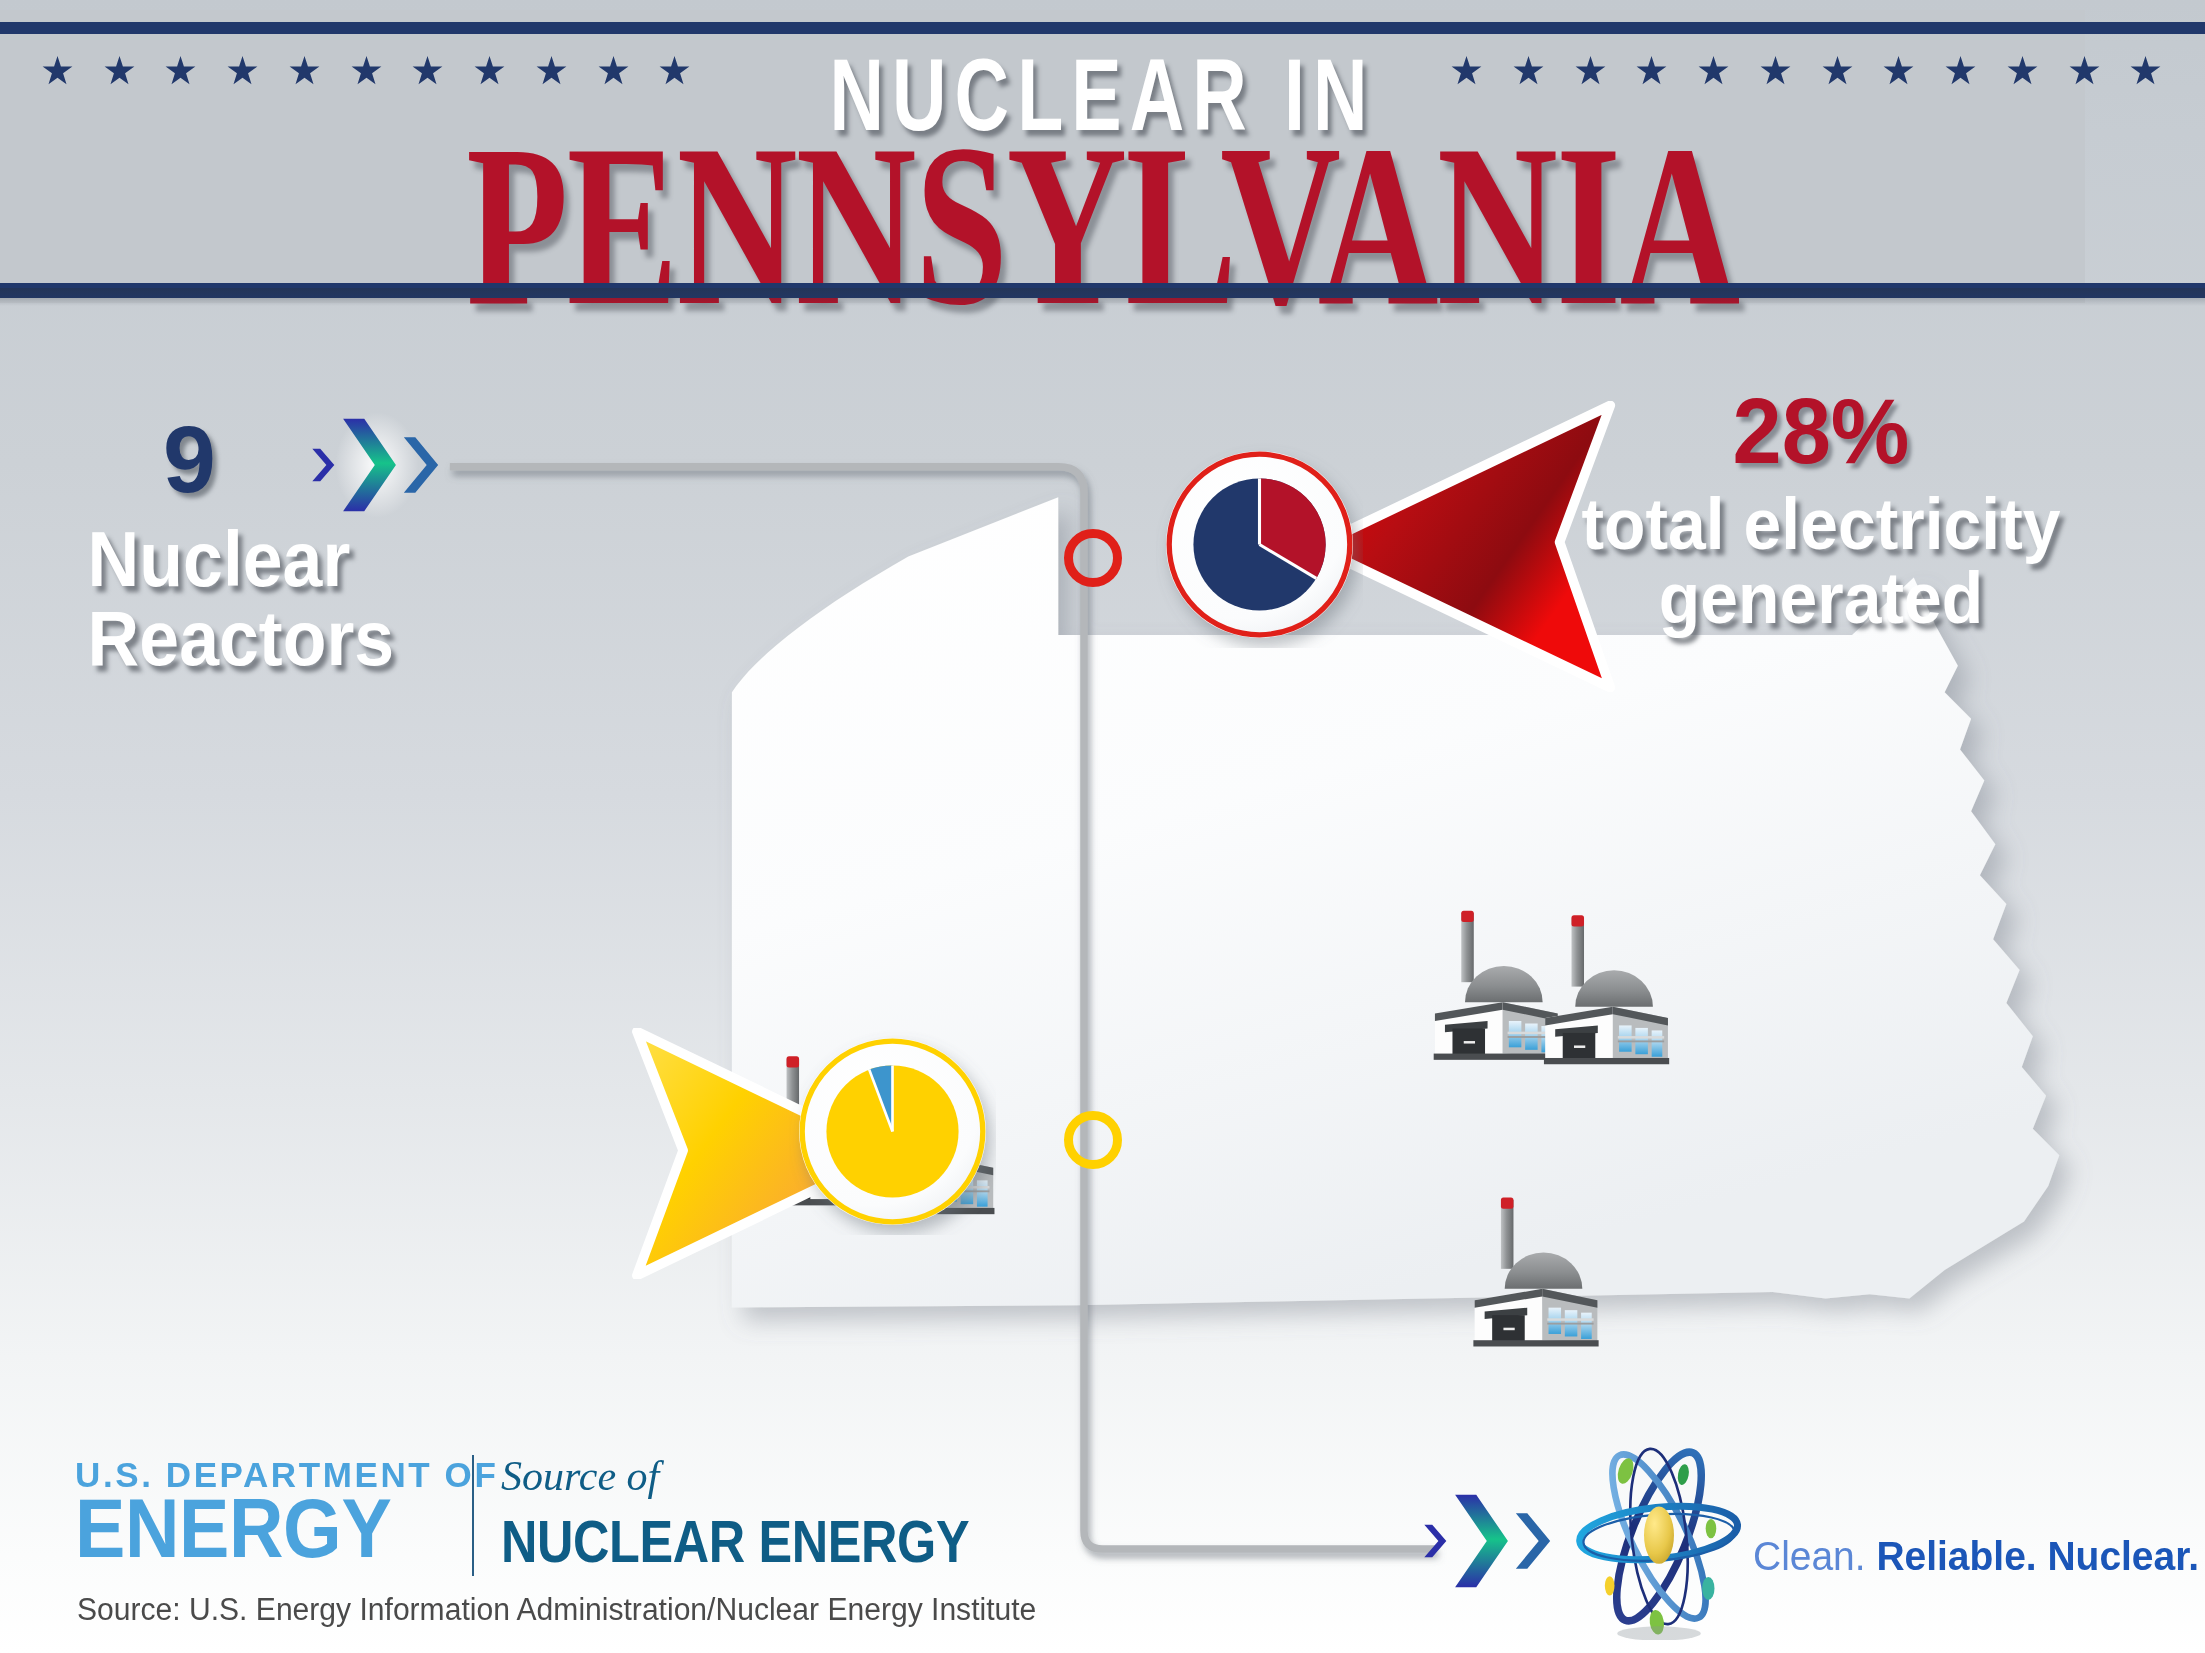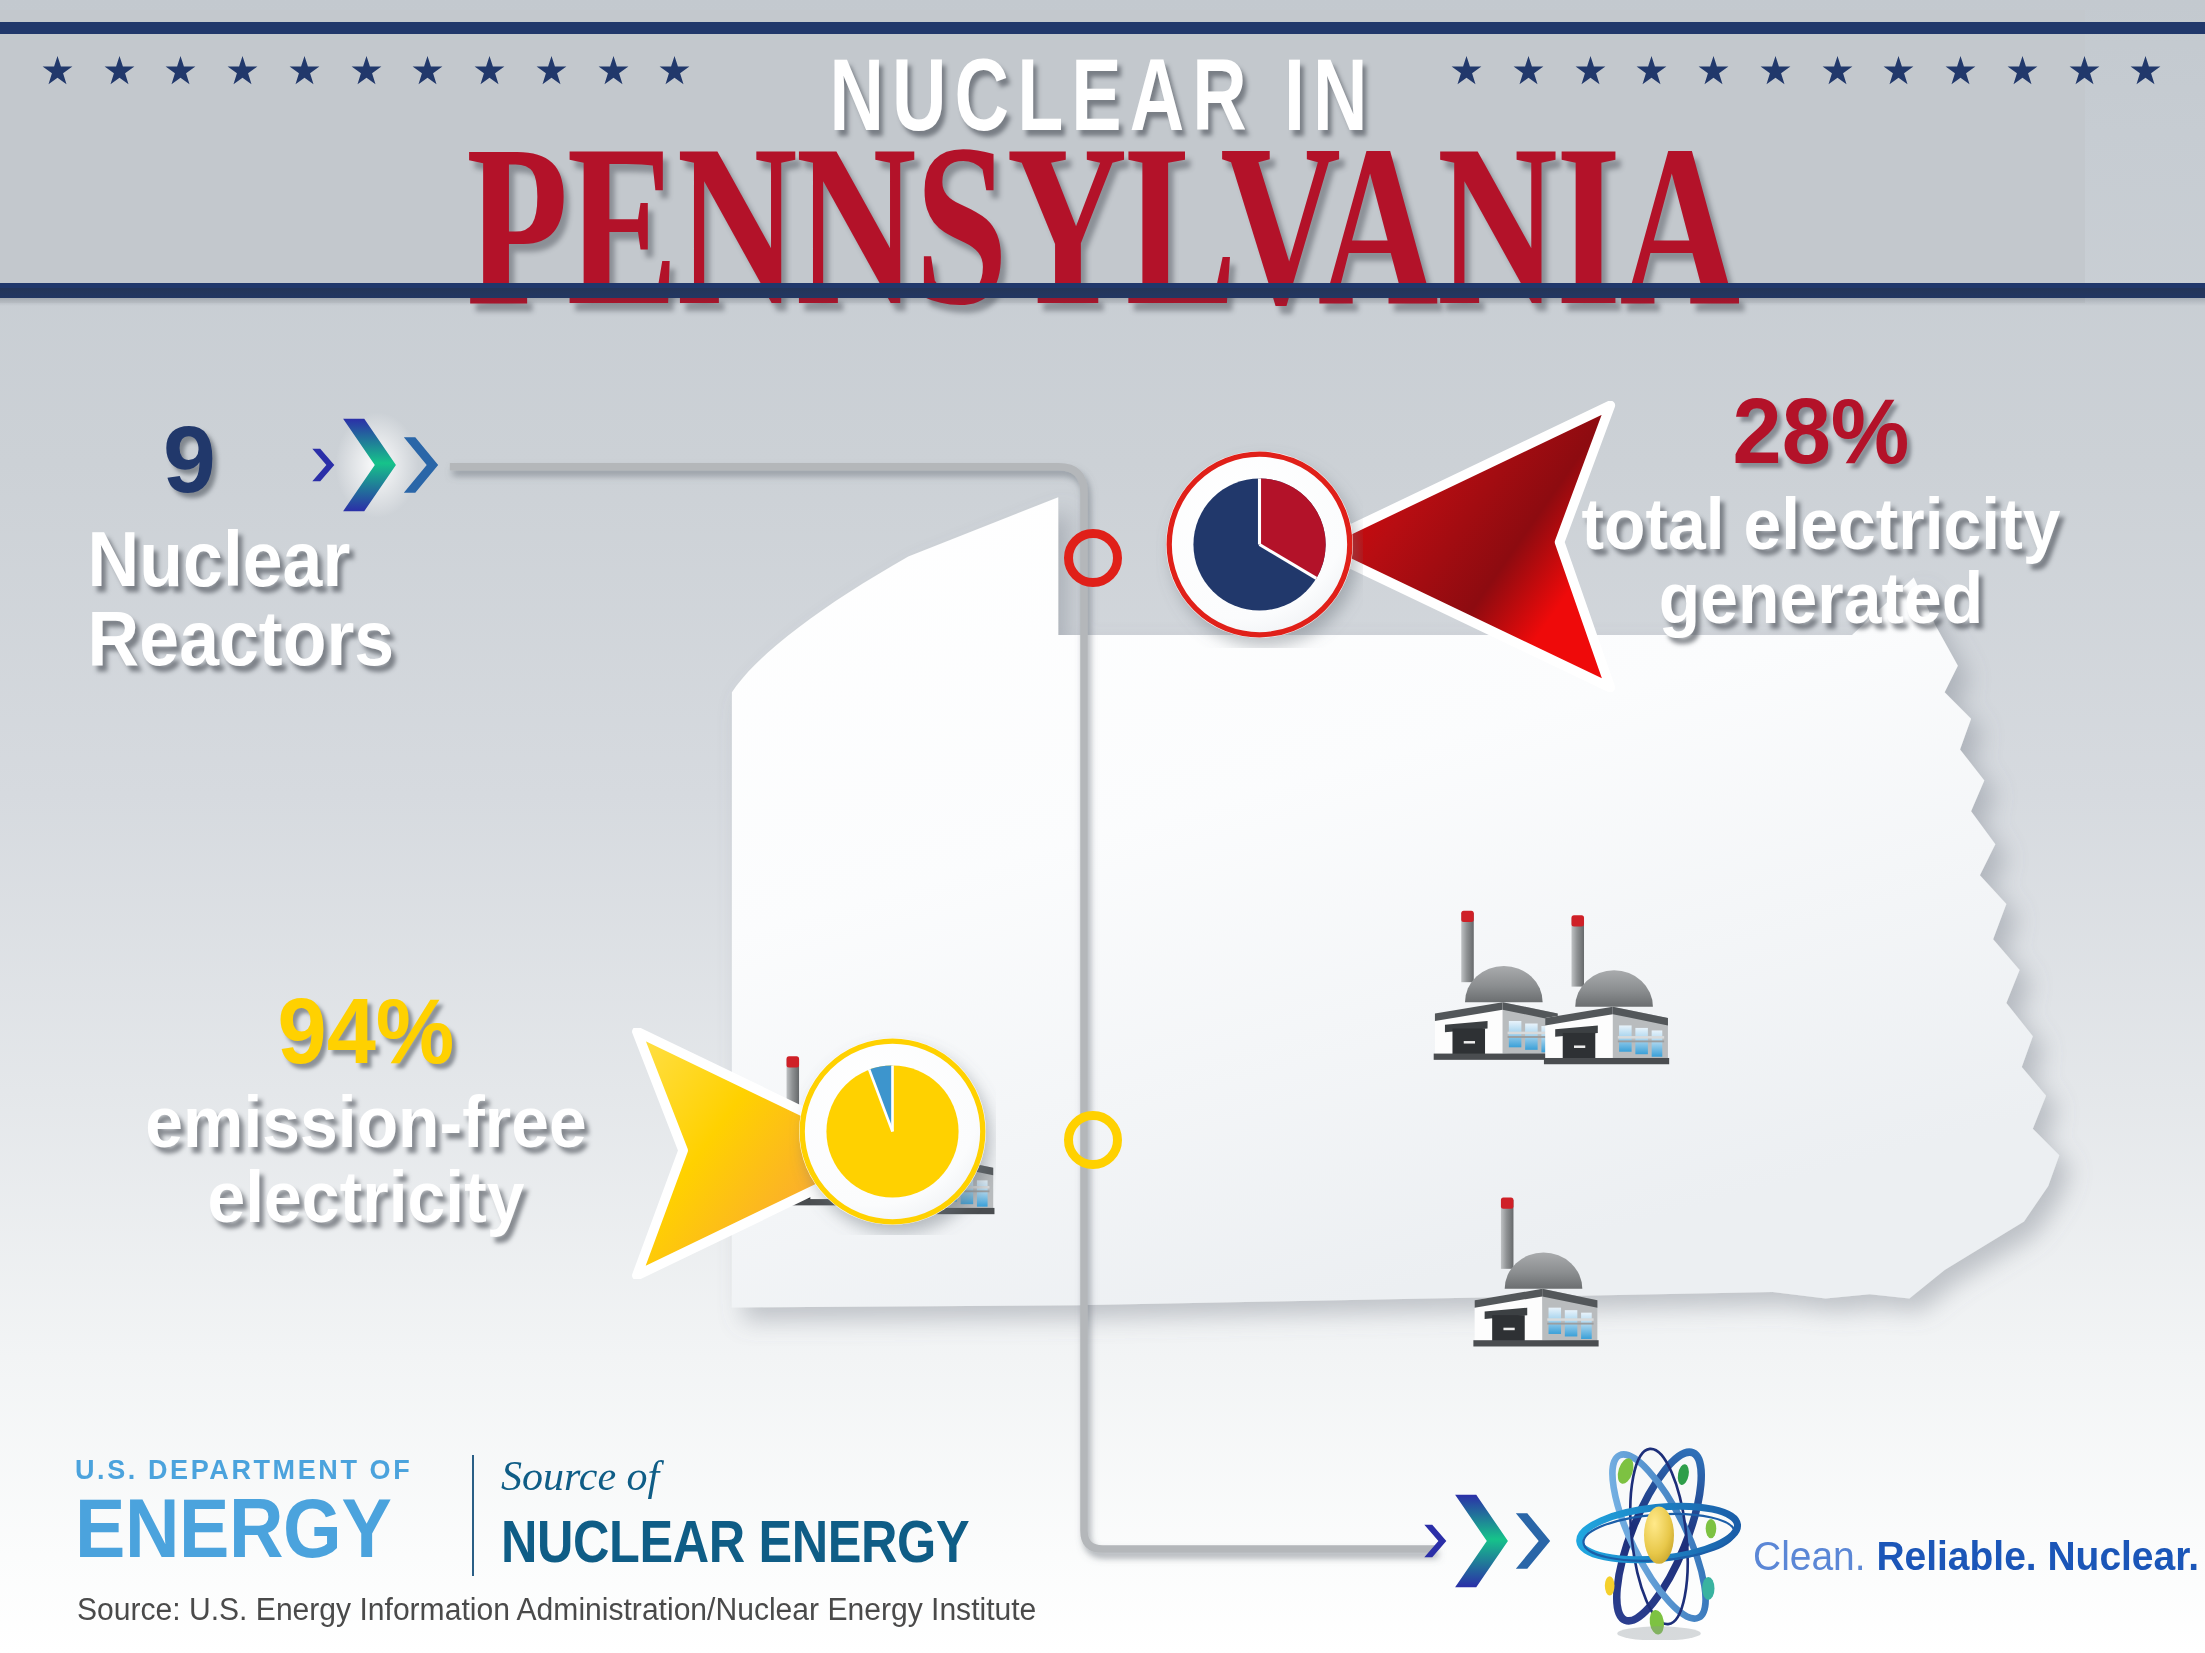--- a/index.html
+++ b/index.html
@@ -108,21 +108,21 @@
 
   
   #arrow-red{position:absolute;left:1306px;top:401px;width:322px;height:291px;}
   #arrow-yellow{position:absolute;left:617px;top:1028px;width:282px;height:251px;}
 
   
   #doe-logo{position:absolute;left:75px;top:1455px;width:904px;height:132px;}
   #doe-dept{
     position:absolute;left:0;top:0;
     font-family:"Liberation Sans",sans-serif;font-weight:bold;
-    font-size:27px;letter-spacing:2.6px;color:#4ba3dd;white-space:nowrap;
+    font-size:35px;letter-spacing:2.6px;color:#4ba3dd;white-space:nowrap;
   }
   #doe-energy{
     position:absolute;left:0;top:25.6px;
     font-family:"Liberation Sans",sans-serif;font-weight:bold;
     font-size:74px;letter-spacing:-0.4px;color:#4ba3dd;
     transform:scaleY(1.12) scaleX(1.02);transform-origin:0 0;white-space:nowrap;
   }
   #doe-divider{position:absolute;left:397px;top:0px;width:2.2px;height:121px;background:#2a5f86;}
   #office-of{
     position:absolute;left:426px;top:-2.6px;
@@ -426,27 +426,20 @@
   </div>
 
   <div id="pct28-block">
     <div id="pct28-value">28%</div>
     <div class="white-head" id="pct28-label">
       <div>total electricity</div>
       <div>generated</div>
     </div>
   </div>
 
-  <div id="pct94-block">
-    <div id="pct94-value">94%</div>
-    <div class="white-head" id="pct94-label">
-      <div>emission-free</div>
-      <div>electricity</div>
-    </div>
-  </div>
 
   <div id="doe-logo">
     <div id="doe-dept">U.S. DEPARTMENT OF</div>
     <div id="doe-energy">ENERGY</div>
     <div id="doe-divider"></div>
     <div id="office-of">Source of</div>
     <div id="nuclear-energy">NUCLEAR ENERGY</div>
   </div>
 
   <div id="source-line">Source: U.S. Energy Information Administration/Nuclear Energy Institute</div>

